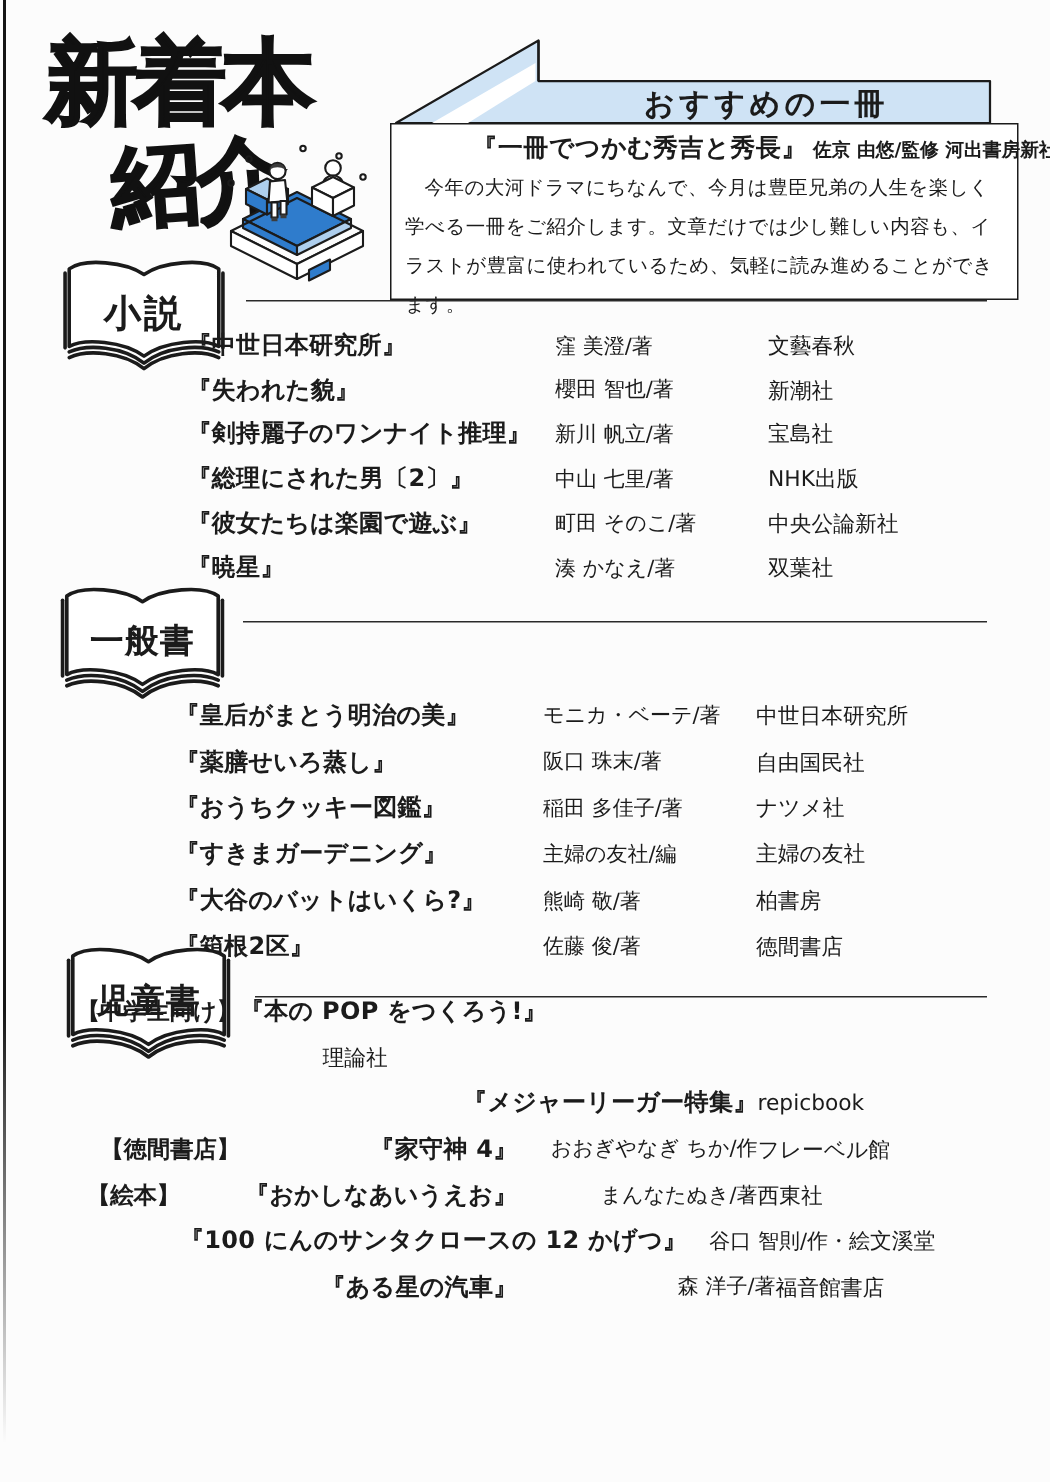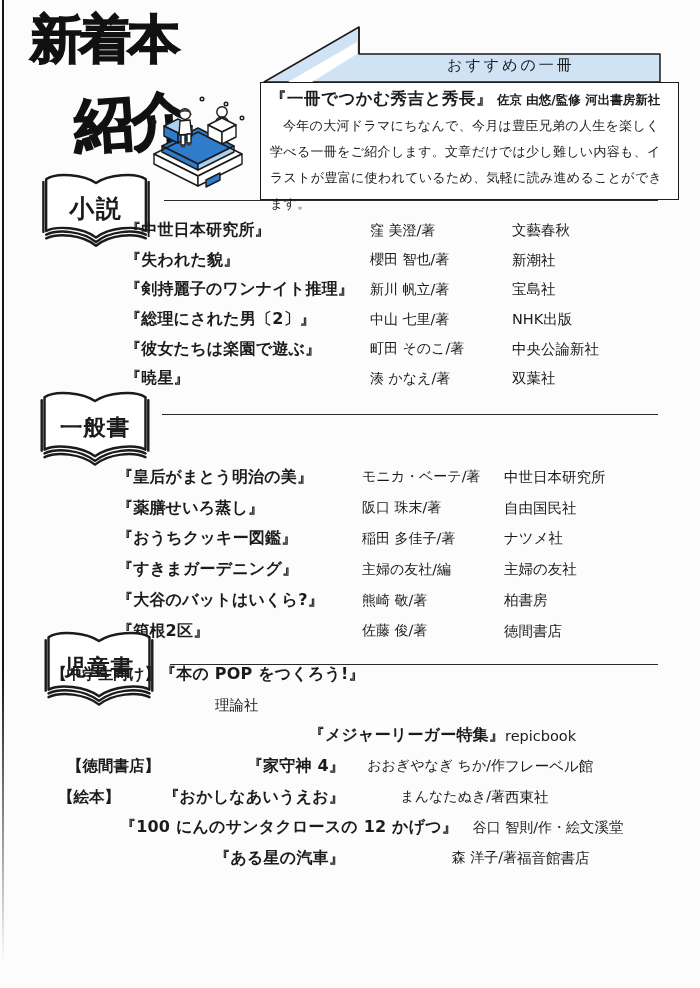--- a/index.html
+++ b/index.html
@@ -13,31 +13,31 @@
     color:#1b1b1b;
     overflow:hidden;
   }
   .scan-edge{
     position:absolute;left:2px;top:0;width:2px;height:962px;
     background:linear-gradient(#161616 0 70%,#55555500 100%);
   }
   
   .big-title{position:absolute;font-weight:900;color:#111;
     -webkit-text-stroke:1.5px #111;letter-spacing:-3px;line-height:1;}
-  .big-title.l1{left:30px;top:13px;font-size:52px;}
+  .big-title.l1{left:30px;top:24px;font-size:62px;}
   .big-title.l2{left:74px;top:92px;font-size:60px;transform:rotate(-4deg);}
   
   .banner{position:absolute;left:258px;top:25px;width:404px;height:59px;}
   .banner svg{position:absolute;left:0;top:0;}
   .banner-label{position:absolute;left:110px;top:31px;width:286px;
-    text-align:center;font-size:15px;font-weight:400;letter-spacing:3px;}
+    text-align:center;font-size:20px;font-weight:700;letter-spacing:3px;}
   .reco-box{position:absolute;left:260px;top:82px;width:399px;height:111px;
     border:1.6px solid #1b1b1b;background:#fff;padding:5px 9px 0 9px;box-sizing:content-box;}
   .reco-title-line{white-space:nowrap;}
-  .reco-title{font-size:16.5px;font-weight:700;letter-spacing:0.5px;}
+  .reco-title{font-size:16.5px;font-weight:700;letter-spacing:0.5px;margin-left:45px;}
   .reco-credit{font-size:12.5px;font-weight:700;margin-left:4px;}
   .reco-body{margin-top:3px;font-size:13px;line-height:26px;letter-spacing:0.3px;
     text-indent:1em;}
   
   .book-icon{position:absolute;}
   .divider{position:absolute;height:0;border-top:1.3px solid #2a2a2a;}
   
   .rows{position:absolute;}
   .row{display:flex;align-items:center;}
   .rows.novels .row,.rows.general .row{height:29.7px;}

